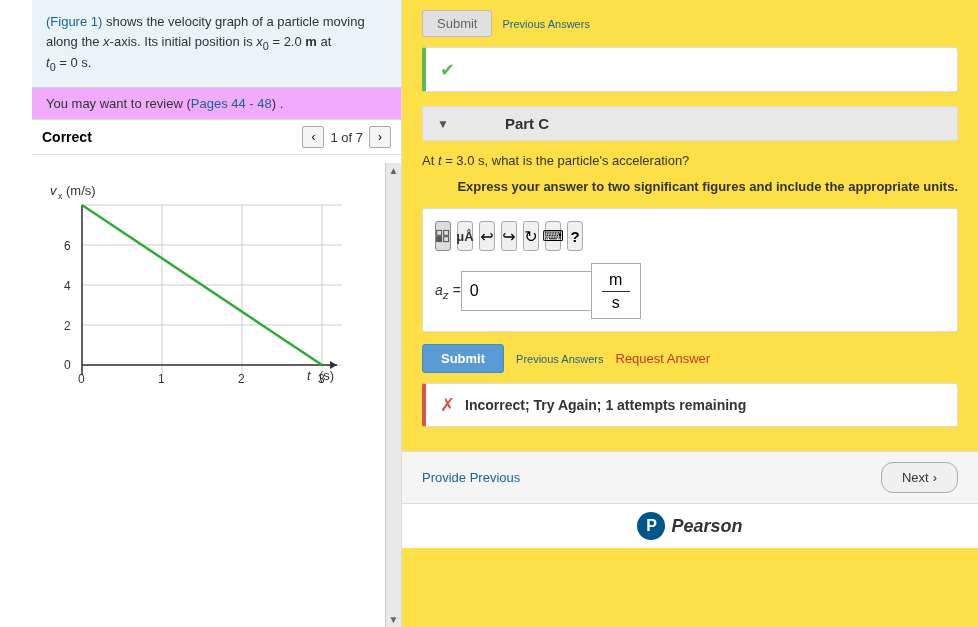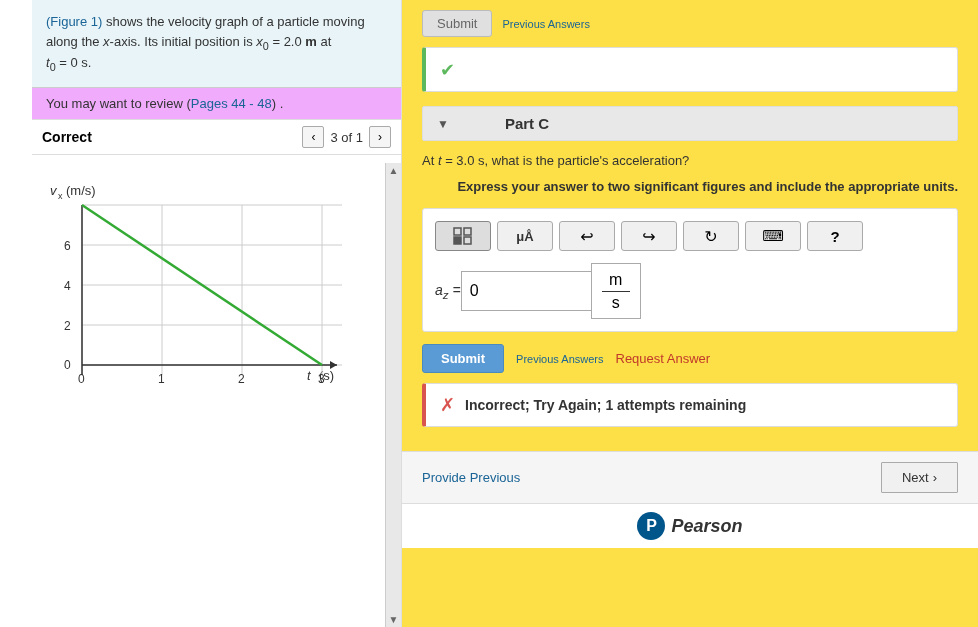--- a/index.html
+++ b/index.html
@@ -186,21 +186,21 @@
       padding: 12px;
       margin-bottom: 12px;
     }
     .toolbar {
       display: flex;
       align-items: center;
       gap: 6px;
       margin-bottom: 12px;
     }
     .toolbar-btn {
-      width: 56px;
+      width: 16px;
       height: 30px;
       border: 1px solid #aaa;
       background: #f0f0f0;
       cursor: pointer;
       font-size: 12px;
       display: flex;
       align-items: center;
       justify-content: center;
       border-radius: 3px;
     }
@@ -306,21 +306,21 @@
       font-size: 13px;
       text-decoration: none;
       cursor: pointer;
     }
     .next-btn {
       background: #f0f0f0;
       border: 1px solid #aaa;
       color: #333;
       padding: 7px 20px;
       font-size: 13px;
-      border-radius: 1px;
+      border-radius: 12px;
       cursor: pointer;
       display: flex;
       align-items: center;
       gap: 4px;
     }
 
     
     .pearson-footer {
       background: #fff;
       padding: 8px 20px;
@@ -367,21 +367,21 @@
     </div>
     <div class="review-text">
       <span>You may want to review (</span><a href="#">Pages 44 - 48</a><span>) .</span>
     </div>
 
     <div style="position: relative; flex: 1;">
       <div class="figure-header">
         <span class="figure-title">Correct</span>
         <div class="figure-nav">
           <button class="nav-btn">‹</button>
-          <span class="page-count">3 of 1</span>
+          <span class="page-count">1 of 7</span>
           <button class="nav-btn">›</button>
         </div>
       </div>
       <div class="graph-container">
         <svg class="graph" width="320" height="270">
 
           <text x="8" y="30" font-size="13" font-style="italic" fill="#333">v</text>
           <text x="16" y="34" font-size="9" fill="#333">x</text>
           <text x="24" y="30" font-size="13" fill="#333"> (m/s)</text>
 

